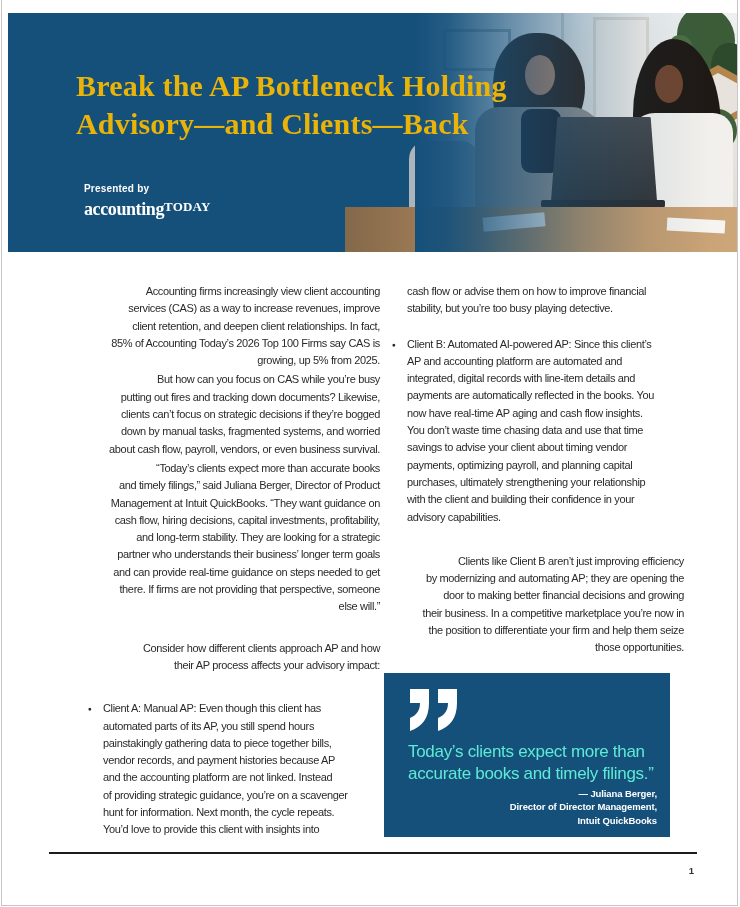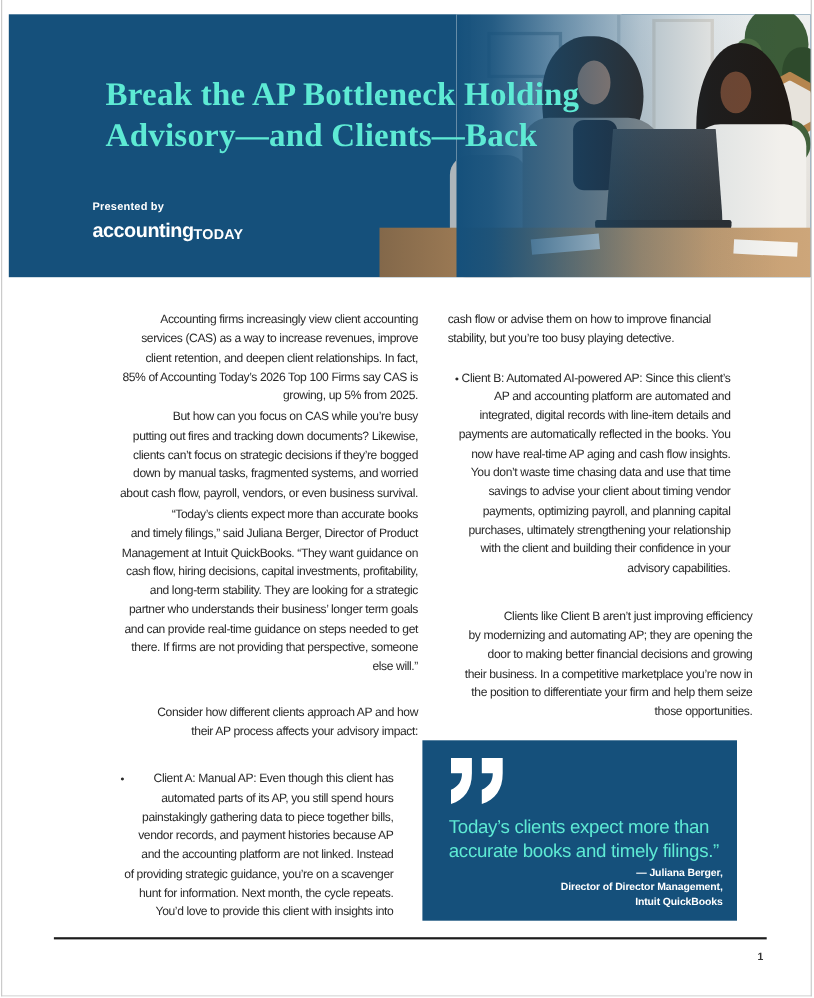--- a/index.html
+++ b/index.html
@@ -37,45 +37,45 @@
   .w2-body{left:212px;top:100px;width:106px;height:118px;background:#f2f0ec;border-radius:28px 20px 0 0;}
   .w2-arm{left:192px;top:138px;width:62px;height:20px;background:#f2f0ec;border-radius:10px;transform:rotate(18deg);}
   .w2-hand{left:192px;top:152px;width:14px;height:12px;background:#70452f;border-radius:50%;}
   .laptop-screen{left:136px;top:104px;width:106px;height:84px;background:linear-gradient(#474a4e,#333639);clip-path:polygon(6% 0,94% 0,100% 100%,0 100%);border-radius:8px 8px 0 0;}
   .laptop-base{left:126px;top:187px;width:124px;height:10px;background:#2b2d30;border-radius:2px 2px 5px 5px;}
   .desk{left:-70px;right:0;top:194px;height:45px;background:linear-gradient(90deg,#83684a,#b98f60 42%,#cda67a);}
   .paper1{left:68px;top:202px;width:62px;height:14px;background:#f6f4f0;transform:rotate(-5deg);}
   .paper2{left:252px;top:206px;width:58px;height:13px;background:#f6f4f0;transform:rotate(3deg);}
   .overlay{inset:0;background:linear-gradient(90deg,#15507B 0%,rgba(21,80,123,.93) 10%,rgba(21,80,123,.62) 30%,rgba(21,80,123,.28) 52%,rgba(21,80,123,.08) 72%,rgba(21,80,123,0) 92%);}
   .title{
-    position:absolute;left:88px;top:54px;margin:0;
+    position:absolute;left:68px;top:54px;margin:0;
     font-family:"Liberation Serif",serif;font-weight:700;font-size:30px;line-height:38px;
-    color:#5eead4;white-space:pre-line;letter-spacing:.2px;
+    color:#eab308;white-space:pre-line;letter-spacing:.2px;
   }
   .brands{position:absolute;left:76px;top:170px;display:flex;}
   .kicker{font-size:10px;font-weight:700;color:#fff;letter-spacing:.2px;}
   .presenter{width:195px;}
-  .at-logo{margin-top:5px;color:#fff;display:flex;align-items:flex-end;}
+  .at-logo{margin-top:5px;color:#fff;display:flex;align-items:flex-start;font-family:Liberation Serif, serif;}
   .at-logo .lc{font-size:18px;font-weight:700;letter-spacing:-.4px;}
   .at-logo .caps{font-size:13px;font-weight:700;letter-spacing:.2px;}
   .sponsor{}
   .qb-row{margin-top:4px;display:flex;align-items:center;color:#fff;}
   .qb-circle{width:22px;height:22px;border:2.5px solid #fff;border-radius:50%;display:flex;align-items:center;justify-content:center;font-size:12px;font-weight:700;letter-spacing:-.5px;}
   .qb-text{margin-left:6px;display:flex;flex-direction:column;}
   .intuit{font-size:8px;font-weight:700;letter-spacing:2.6px;text-transform:uppercase;line-height:9px;}
   .qbooks{font-size:14.5px;font-weight:500;letter-spacing:.2px;line-height:15px;}
   
   .col{position:absolute;top:283px;width:302px;font-size:11px;line-height:17.3px;letter-spacing:-.35px;}
   .col-left{left:76px;}
   .col-right{left:380px;}
   .col p{margin:0 0 0 4px;white-space:pre;}
   .col p.sp{margin-top:2px;}
   .col p.gap{margin-top:24px;}
   .indent{text-indent:24px;text-align:right;}
-  .bullet{display:flex;padding-left:4px;margin:10px;text-align:right;}
+  .bullet{display:flex;padding-left:4px;margin:0;}
   .bullet .dot{flex:0 0 21px;padding-left:6px;box-sizing:border-box;font-size:6.5px;line-height:17.3px;}
   .bullet .btext{white-space:pre;}
   .bullet.ba{margin-top:26px;}
   .bullet.bb{margin-top:18px;}
   .cont{padding-left:25px;white-space:pre;margin:0;}
   .p5{margin-top:27px !important;}
   
   .quote-box{position:relative;width:286px;height:164px;background:#15507B;margin:16px 0 0 2px;}
   .qmark{position:absolute;left:24px;top:14px;}
   .qtext{position:absolute;left:24px;top:68px;color:#5eead4;font-size:17px;line-height:22px;letter-spacing:-.3px;white-space:pre;}

